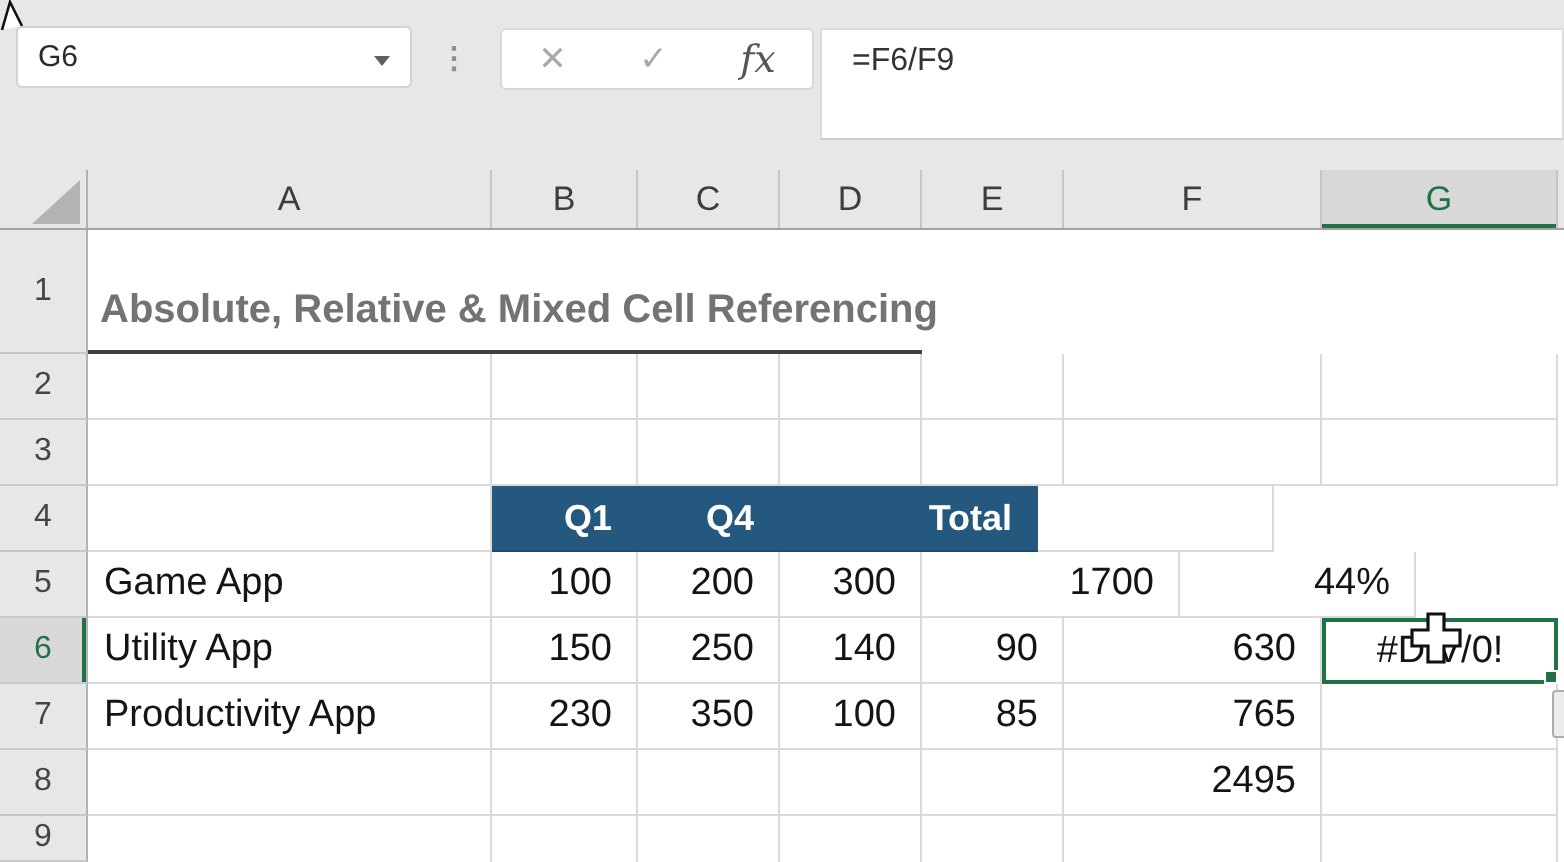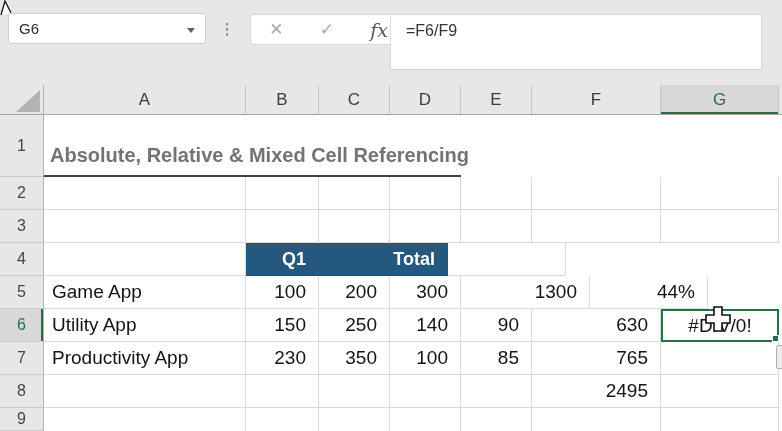--- a/index.html
+++ b/index.html
@@ -18,21 +18,21 @@
     border-top:5px solid #5f5f5f; }
   .dots { position:absolute; left:220px; top:13px; height:31px; width:14px;
     display:flex; align-items:center; justify-content:center;
     color:#8f8f8f; font-size:15px; font-weight:bold; }
   .btn-box { position:absolute; left:250px; top:14px; width:157px; height:31px;
     background:#fff; border:1px solid #d8d8d8; border-radius:3px;
     display:flex; align-items:center; justify-content:space-around; }
   .ic-cancel, .ic-enter { color:#a9a9a9; font-size:17px; }
   .ic-fx { font-family:"DejaVu Serif", serif; font-style:italic;
     color:#565656; font-size:19px; }
-  .fbar { position:absolute; left:390px; top:14px; width:372px; height:56px;
+  .fbar { position:absolute; left:410px; top:14px; width:372px; height:56px;
     background:#fff; border:1px solid #dcdcdc; border-bottom-color:#cfcfcf;
     padding:7px 0 0 15px; font-size:16px; color:#333; }
 
   
   .sheet { position:relative; width:782px; height:346px; background:#fff; }
   .row { display:flex; }
 
   
   .rh  { width:44px; }  .ca { width:202px; } .cb { width:73px; }
   .cc  { width:71px; }  .cd { width:71px; }  .ce { width:71px; }
@@ -157,32 +157,33 @@
     <div class="ce cell"></div>
     <div class="cf cell"></div>
     <div class="cg cell"></div>
     <div class="cx"></div>
   </div>
 
   <div class="row r-def">
     <div class="rh">4</div>
     <div class="ca cell"></div>
     <div class="cb cell num blu">Q1</div>
+    <div class="ce cell num blu">Q4</div>
     <div class="cf cell num blu">Total</div>
     <div class="cg cell"></div>
     <div class="cx"></div>
   </div>
 
   <div class="row r-def">
     <div class="rh">5</div>
     <div class="ca cell lbl">Game App</div>
     <div class="cb cell num">100</div>
     <div class="cc cell num">200</div>
     <div class="ce cell num">300</div>
-    <div class="cf cell num">1300</div>
+    <div class="cf cell num">1700</div>
     <div class="cg cell num">44%</div>
     <div class="cx"></div>
   </div>
 
   <div class="row r-def">
     <div class="rh rh-sel">6</div>
     <div class="ca cell lbl">Utility App</div>
     <div class="cb cell num">150</div>
     <div class="cc cell num">250</div>
     <div class="cd cell num">140</div>

